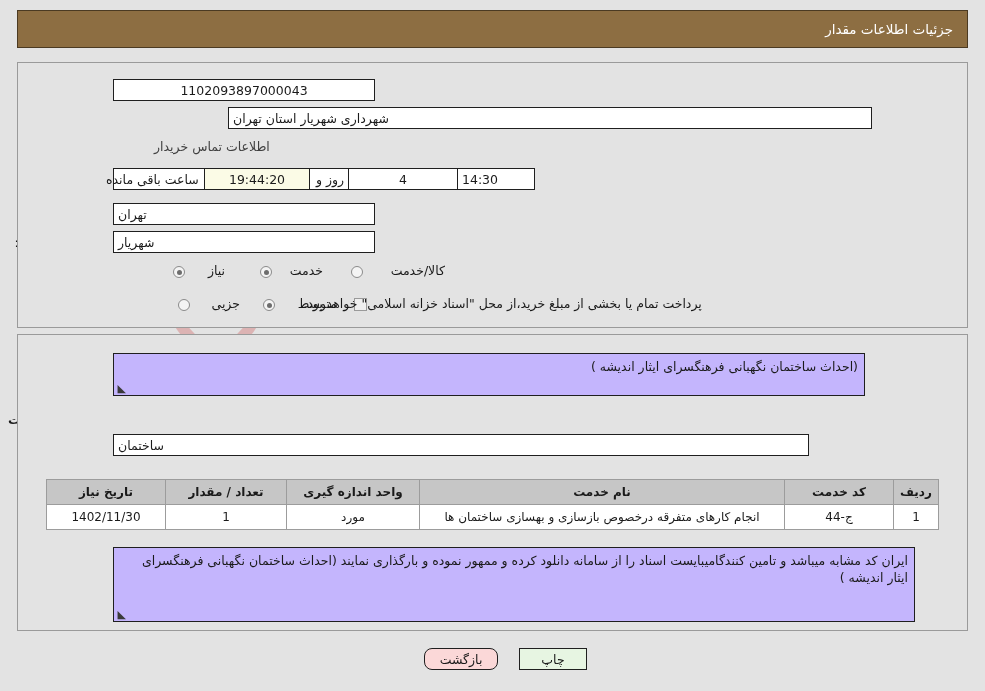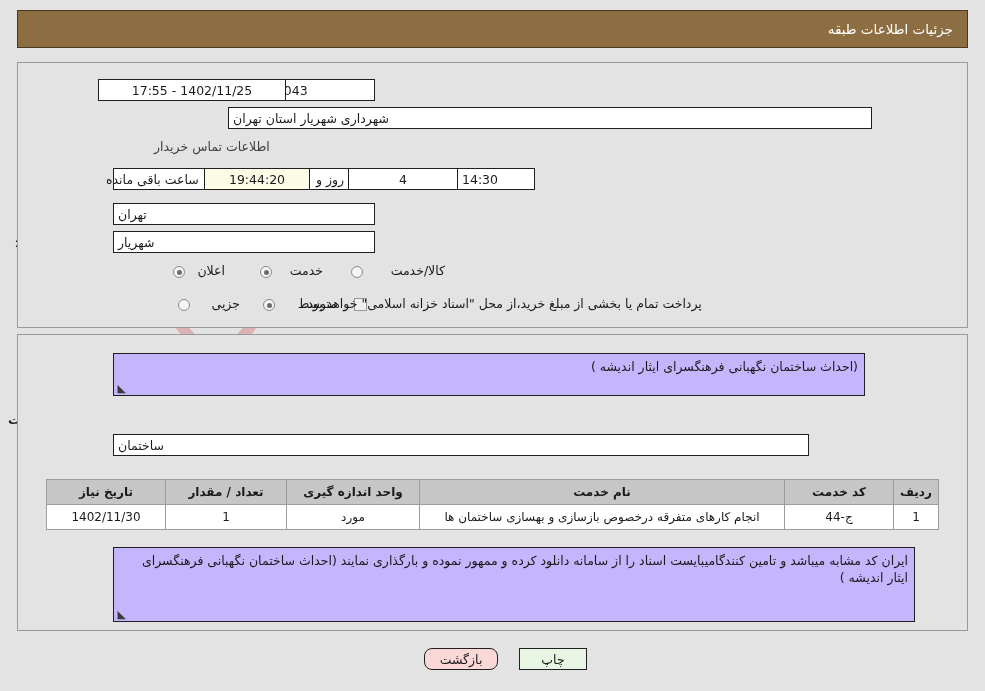--- a/index.html
+++ b/index.html
@@ -221,30 +221,29 @@
 
   <div class="watermark">
     <svg class="wm-shield" viewBox="0 0 96 124">
       <path d="M48 3 L92 19 L92 62 C92 92 72 112 48 121 C24 112 4 92 4 62 L4 19 Z" fill="none" stroke="#d9a3a3" stroke-width="11" opacity="0.75"></path>
       <path d="M30 46 L48 70 L66 46" fill="none" stroke="#d9a3a3" stroke-width="10" opacity="0.6"></path>
     </svg>
     <div class="wm-text">AriaTender.net</div>
   </div>
 
   <div class="titlebar">
-    <span class="t">جزئیات اطلاعات طبقه</span>
+    <span class="t">جزئیات اطلاعات مقدار</span>
   </div>
 
   <div class="panel" id="panel-top"></div>
 
   <div class="lbl" style="right:880px; top:83px; width:88px;">شماره نیاز:</div>
   <div class="fld center" style="right:610px; top:79px; width:262px; height:22px; z-index:3;">1102093897000043</div>
 
   <div class="lbl" style="right:690px; top:83px; width:0px; direction:rtl; white-space:nowrap; left:292px;">تاریخ و ساعت اعلان عمومی:</div>
-  <div class="fld center" style="left:98px; top:79px; width:188px; height:22px; z-index:3;">1402/11/25 - 17:55</div>
 
   <div class="lbl" style="right:880px; top:111px; width:88px;">نام دستگاه خریدار:</div>
   <div class="fld right" style="left:228px; top:107px; width:644px; height:22px; z-index:3;">شهرداری شهریار استان تهران</div>
 
   <div class="lbl" style="right:880px; top:139px; width:88px;">ایجاد کننده درخواست:</div>
   <div class="link" style="left:154px; top:139px; z-index:3;">اطلاعات تماس خریدار</div>
 
   <div class="lbl" style="right:880px; top:164px; width:92px; line-height:16px;">مهلت ارسال پاسخ: تا تاریخ:</div>
   <div class="fld center" style="right:610px; top:168px; width:262px; height:22px; z-index:3;">1402/11/30</div>
   <div class="plain" style="right:568px; top:172px; z-index:3;">ساعت</div>
@@ -255,21 +254,21 @@
   <div class="plain" style="left:106px; top:172px; z-index:3;">ساعت باقی مانده</div>
 
   <div class="lbl" style="right:880px; top:207px; width:94px;">استان محل تحویل:</div>
   <div class="fld right" style="right:610px; top:203px; width:262px; height:22px; z-index:3;">تهران</div>
 
   <div class="lbl" style="right:880px; top:235px; width:94px;">شهر محل تحویل:</div>
   <div class="fld right" style="right:610px; top:231px; width:262px; height:22px; z-index:3;">شهریار</div>
 
   <div class="lbl" style="right:880px; top:265px; width:94px;">طبقه بندی موضوعی:</div>
   <div class="radio on" style="right:800px; top:266px; z-index:3;"></div>
-  <div class="radio-lbl" style="right:760px; top:263px; z-index:3;">اعلان</div>
+  <div class="radio-lbl" style="right:760px; top:263px; z-index:3;">نیاز</div>
   <div class="radio on" style="right:713px; top:266px; z-index:3;"></div>
   <div class="radio-lbl" style="right:662px; top:263px; z-index:3;">خدمت</div>
   <div class="radio" style="right:622px; top:266px; z-index:3;"></div>
   <div class="radio-lbl" style="right:540px; top:263px; z-index:3;">کالا/خدمت</div>
 
   <div class="lbl" style="right:880px; top:297px; width:94px;">نوع فرأیند خرید :</div>
   <div class="radio" style="right:795px; top:299px; z-index:3;"></div>
   <div class="radio-lbl" style="right:745px; top:296px; z-index:3;">جزیی</div>
   <div class="radio on" style="right:710px; top:299px; z-index:3;"></div>
   <div class="radio-lbl" style="right:648px; top:296px; z-index:3;">متوسط</div>

